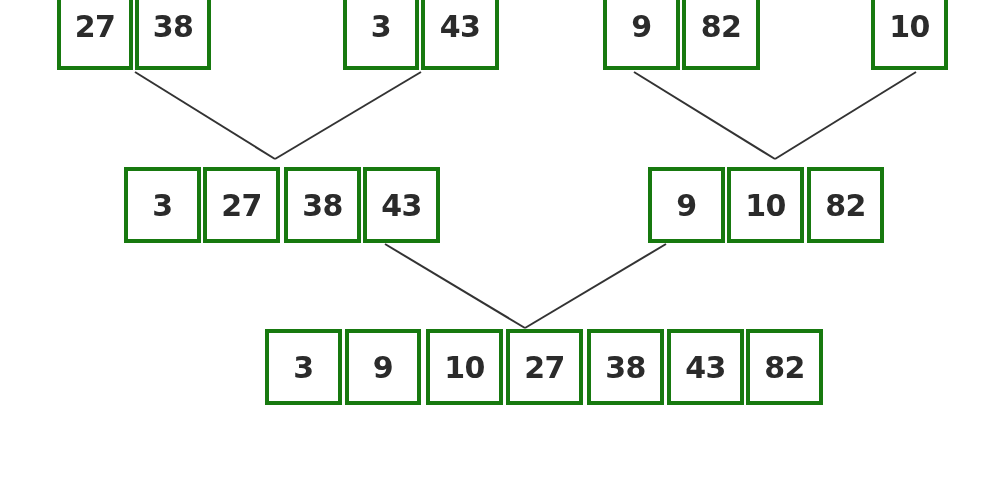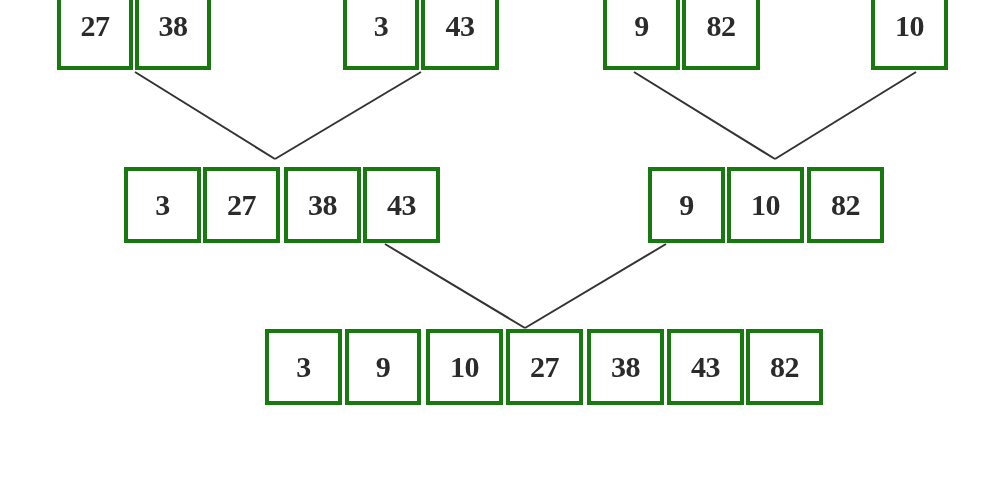--- a/index.html
+++ b/index.html
@@ -10,21 +10,20 @@
     width: 1000px;
     height: 500px;
     background: #ffffff;
     font-family: "DejaVu Sans", "Liberation Sans", sans-serif;
     overflow: hidden;
   }
   #diagram {
     position: relative;
     width: 1000px;
     height: 496px;
-    font-family: Liberation Serif, serif;
   }
   #connector-layer {
     position: absolute;
     left: 0;
     top: 0;
     width: 1000px;
     height: 500px;
     pointer-events: none;
   }
   .cell {

